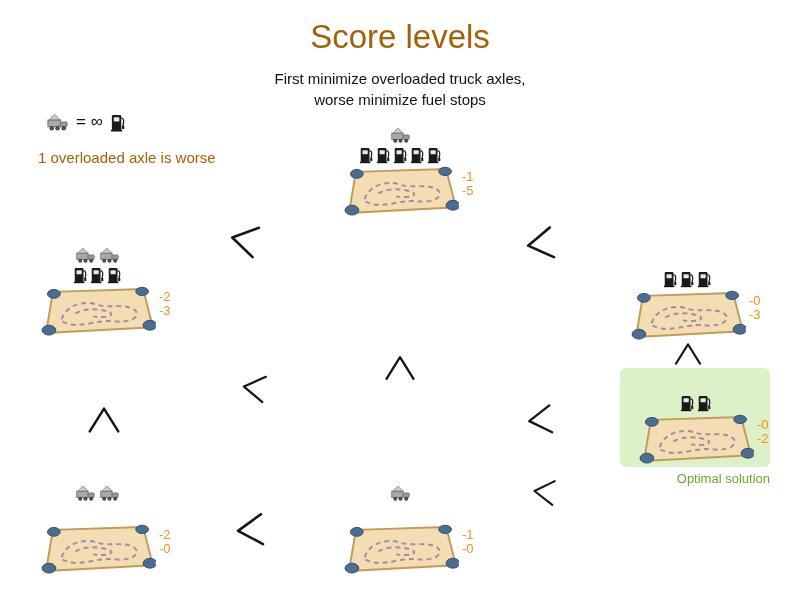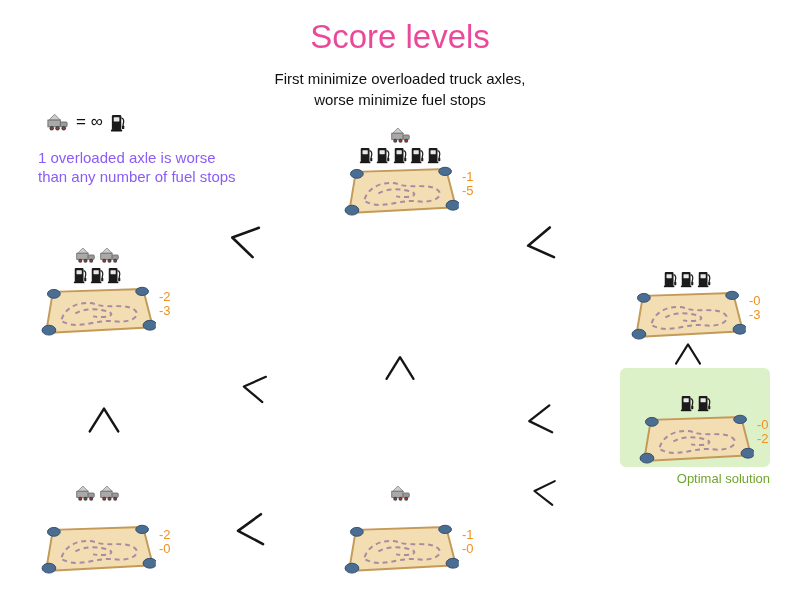--- a/index.html
+++ b/index.html
@@ -1,26 +1,26 @@
 <!DOCTYPE html>
 <html><head>
 <meta charset="utf-8">
 <style>
   html,body { margin:0; padding:0; }
   body {
     width:800px; height:600px; position:relative; overflow:hidden;
     background:#ffffff; font-family:"Liberation Sans", sans-serif; color:#111;
   }
   .title { position:absolute; top:18px; left:0; width:800px; text-align:center;
-           font-size:33px; font-weight:400; color:#ec4899; }
+           font-size:33px; font-weight:400; color:#a16207; }
   .subtitle { position:absolute; top:68px; left:0; width:800px; text-align:center;
               font-size:15px; line-height:21px; color:#111; }
   .legend { position:absolute; left:46px; top:112px; display:flex; align-items:center; gap:7px; }
   .legend-eq { font-size:17px; color:#111; }
-  .note { position:absolute; left:38px; top:148px; font-size:15px; line-height:19px; color:#8b5cf6; }
+  .note { position:absolute; left:38px; top:148px; font-size:15px; line-height:19px; color:#a16207; }
 
   .node { position:absolute; width:150px; display:flex; flex-direction:column; align-items:center; }
   .icons-row { display:flex; align-items:flex-end; justify-content:center; gap:3px; margin-bottom:2px; }
   .icons-row.gap-below { margin-bottom:22px; }
   .icon-truck { width:21px; height:18px; }
   .icon-pump  { width:14px; height:18px; }
   .legend .icon-truck { width:23px; height:20px; }
   .legend .icon-pump  { width:15px; height:19px; }
 
   .map-wrap { position:relative; }
@@ -84,21 +84,20 @@
       <use href="#sym-truck"></use>
     </svg>
   <span class="legend-eq">= ∞</span>
   <svg class="icon-pump" viewBox="0 0 16 20">
       <use href="#sym-pump"></use>
     </svg>
 </div>
 
 <div class="note">
   <div>1 overloaded axle is worse</div>
-  <div>than any number of fuel stops</div>
 </div>
 
 <div class="node" style="left:325px;top:126px">
   <div class="icons-row">
       <svg class="icon-truck" viewBox="0 0 24 20">
         <use href="#sym-truck"></use>
       </svg>
     </div>
   <div class="icons-row">
       <svg class="icon-pump" viewBox="0 0 16 20">

